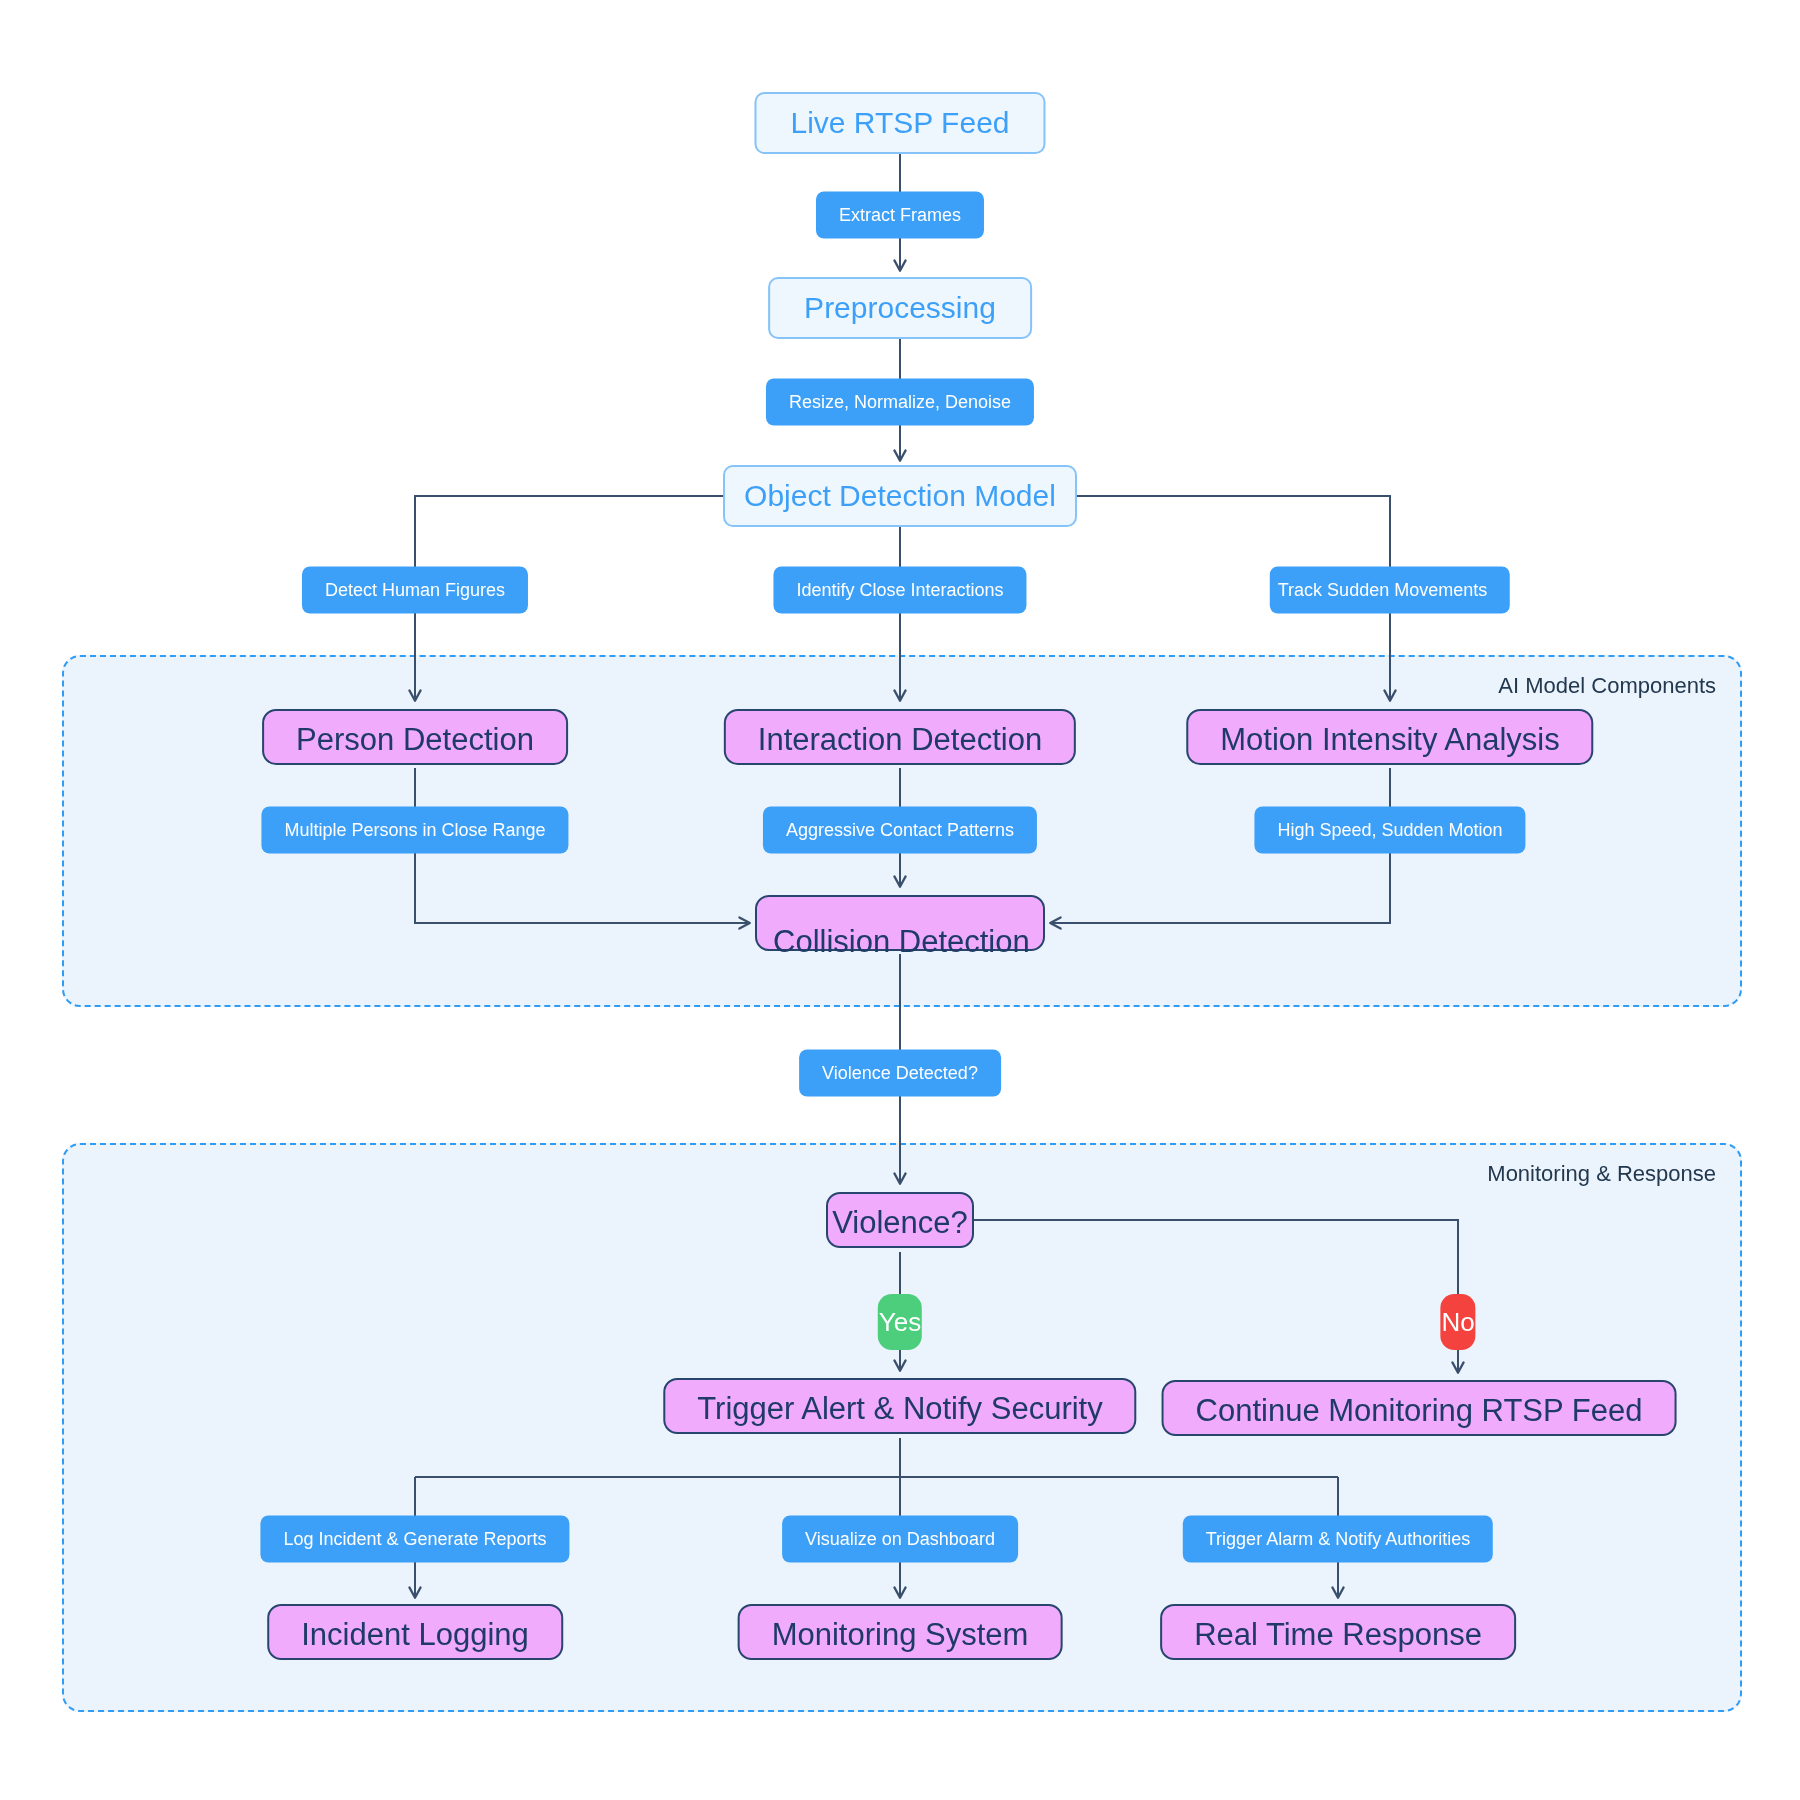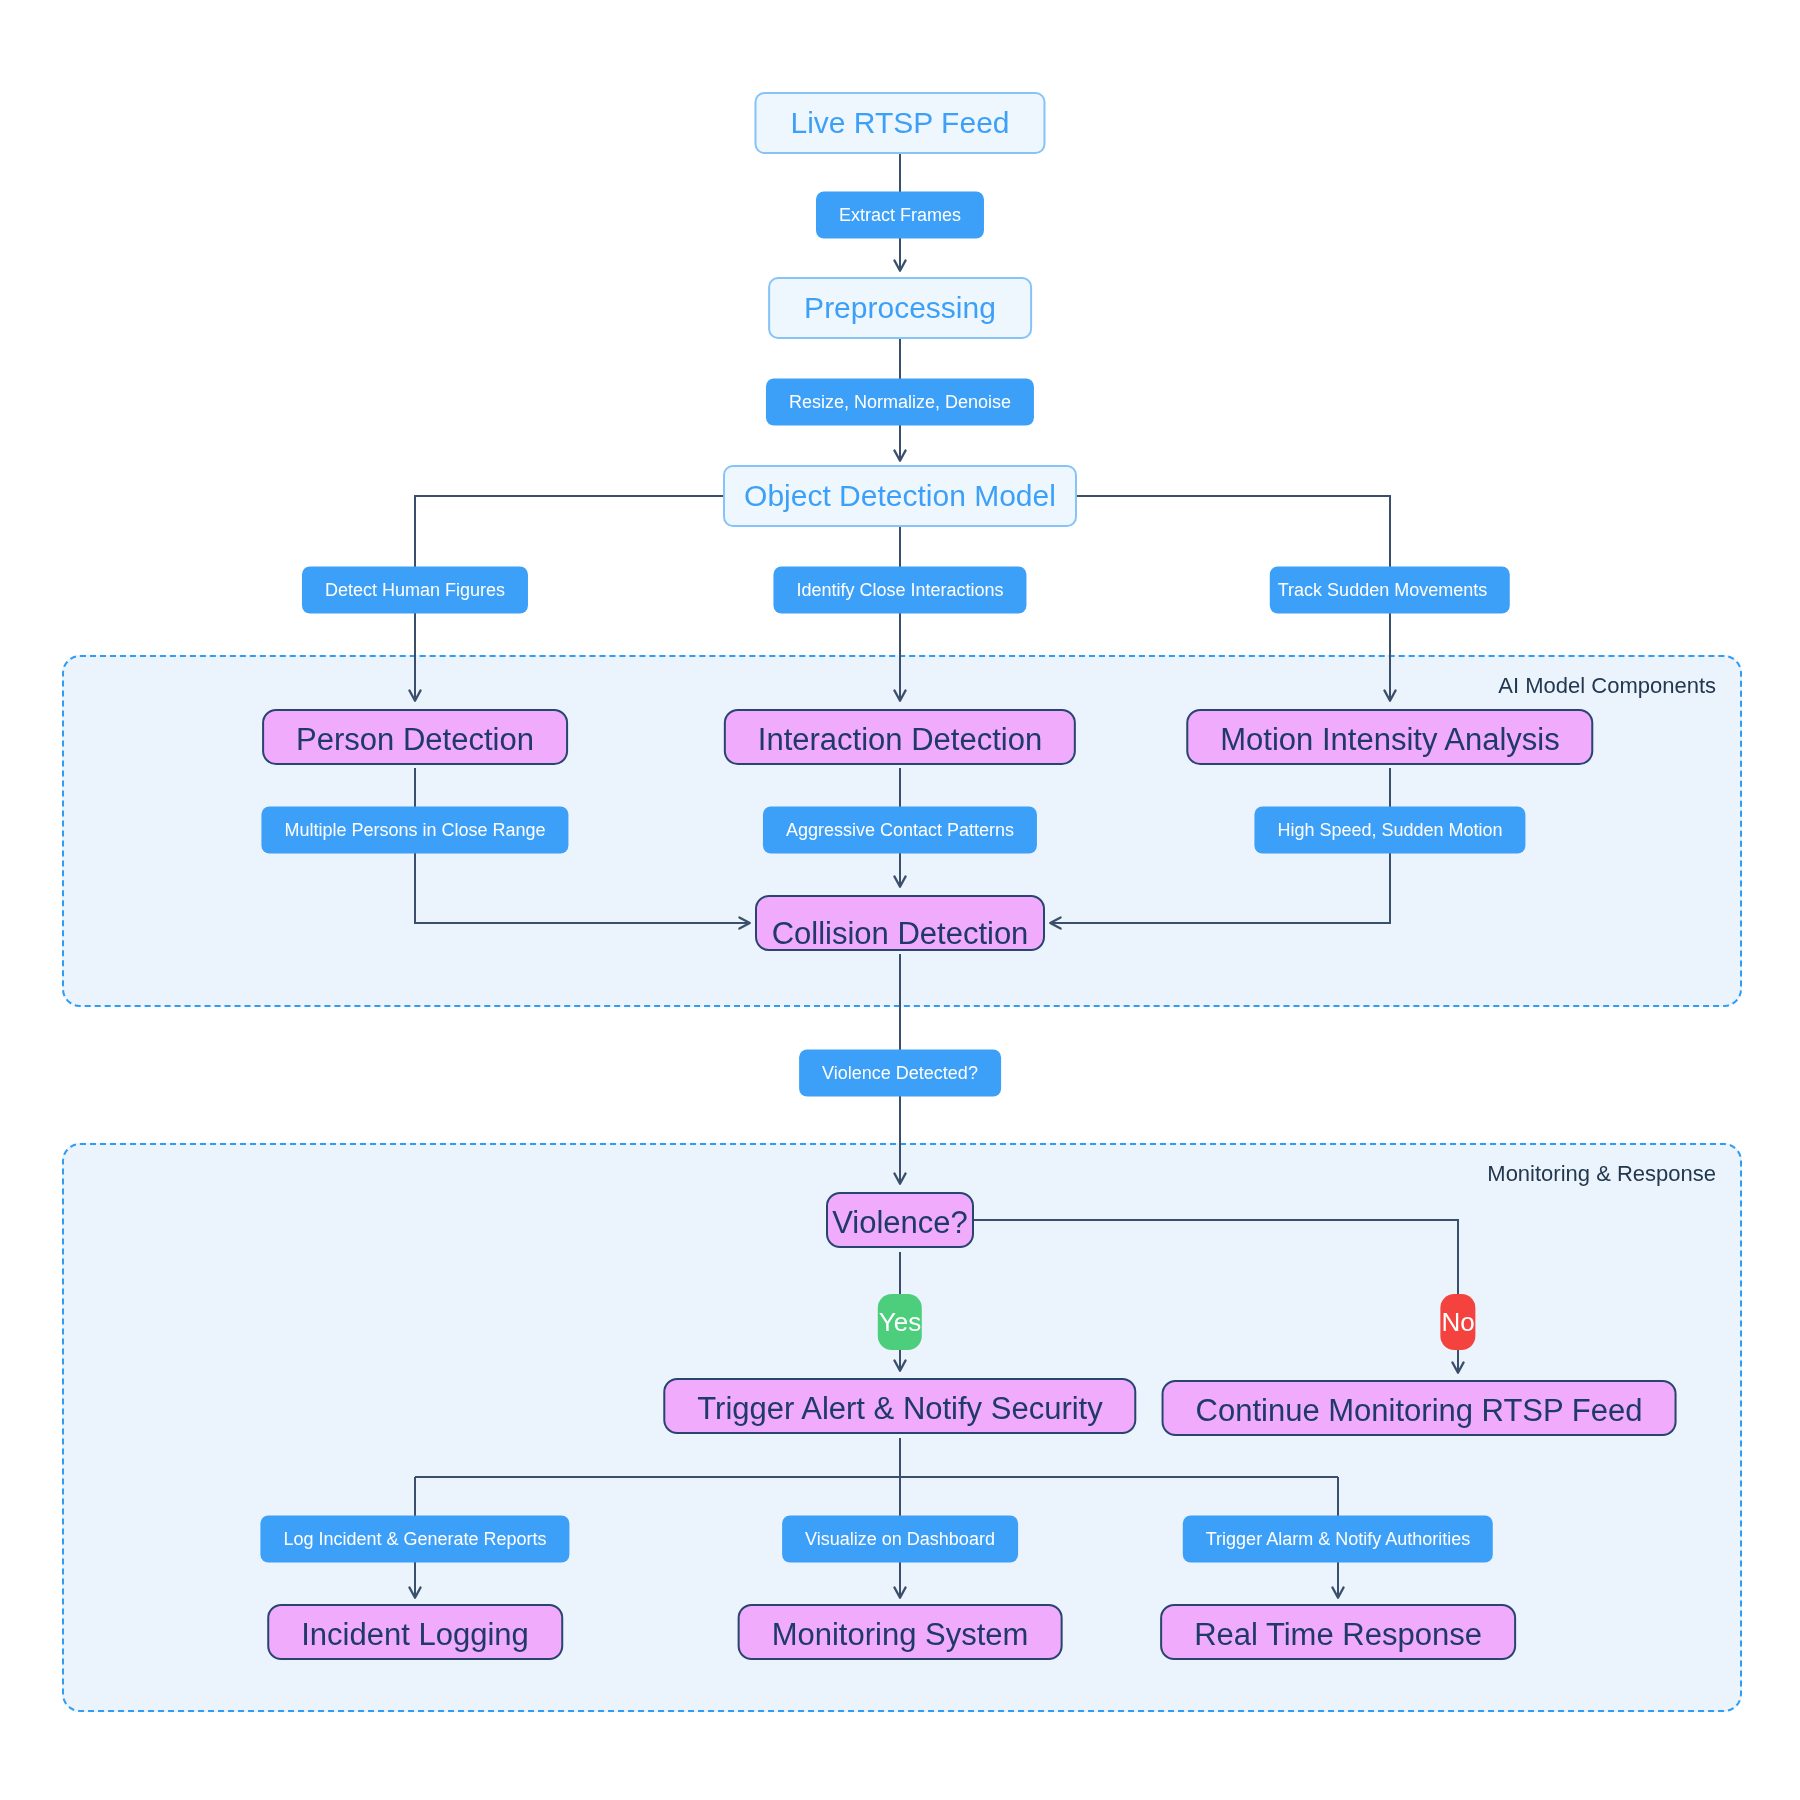--- a/index.html
+++ b/index.html
@@ -108,21 +108,21 @@
   <div class="node pill" style="left:1390px;top:590px;padding-left:8px;">Track Sudden Movements</div>
 
   <div class="node box-white" style="left:415px;top:737px;">Person Detection</div>
   <div class="node box-white" style="left:900px;top:737px;">Interaction Detection</div>
   <div class="node box-white" style="left:1390px;top:737px;">Motion Intensity Analysis</div>
 
   <div class="node pill" style="left:415px;top:830px;">Multiple Persons in Close Range</div>
   <div class="node pill" style="left:900px;top:830px;">Aggressive Contact Patterns</div>
   <div class="node pill" style="left:1390px;top:830px;">High Speed, Sudden Motion</div>
 
-  <div class="node box-white" style="left:900px;top:923px;width:290px;padding:8px;">Collision Detection</div>
+  <div class="node box-white" style="left:900px;top:923px;width:290px;padding:16px;">Collision Detection</div>
 
   <div class="node pill" style="left:900px;top:1073px;">Violence Detected?</div>
 
   <div class="node box-white" style="left:900px;top:1220px;width:148px;padding:0;">Violence?</div>
 
   <div class="node pill-yesno pill-yes" style="left:900px;top:1322px;">Yes</div>
   <div class="node pill-yesno pill-no" style="left:1458px;top:1322px;">No</div>
 
   <div class="node box-white" style="left:1419px;top:1408px;">Continue Monitoring RTSP Feed</div>
   <div class="node box-white" style="left:900px;top:1406px;">Trigger Alert &amp; Notify Security</div>

